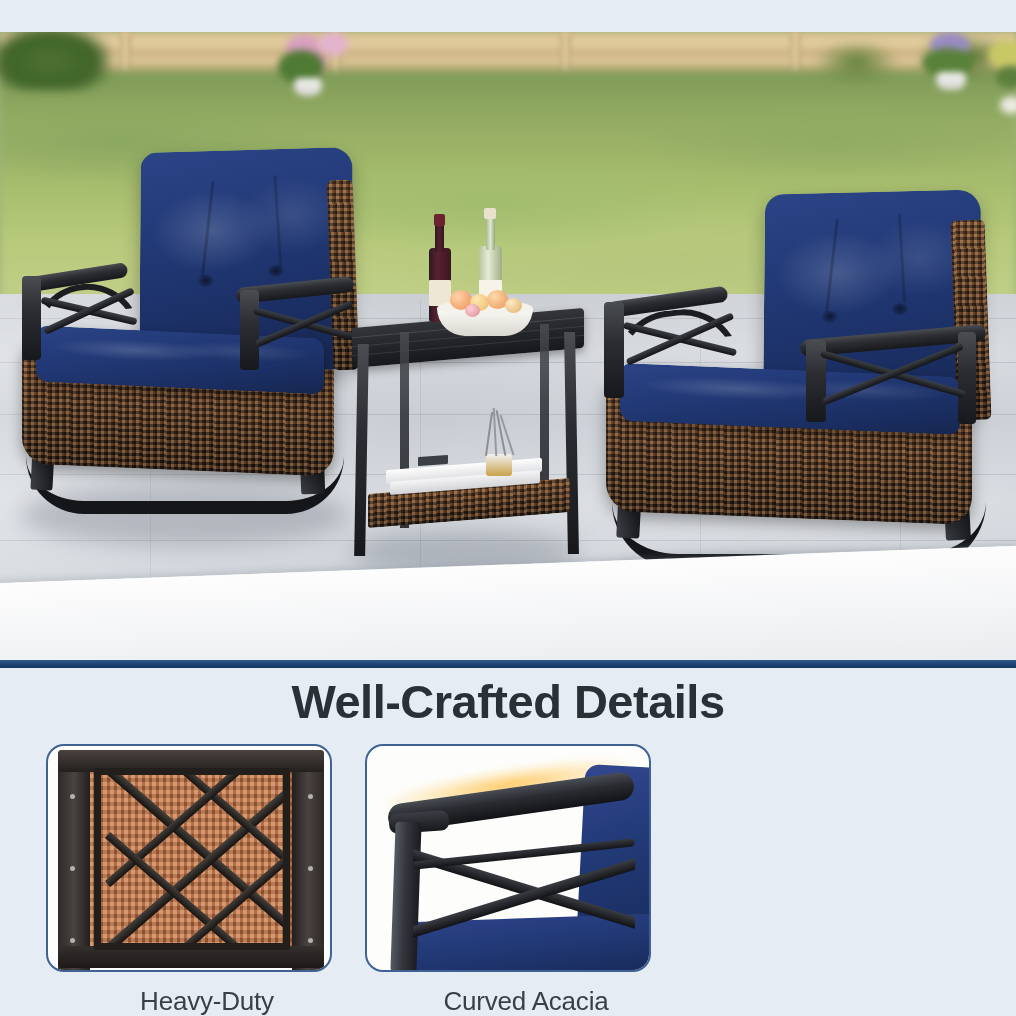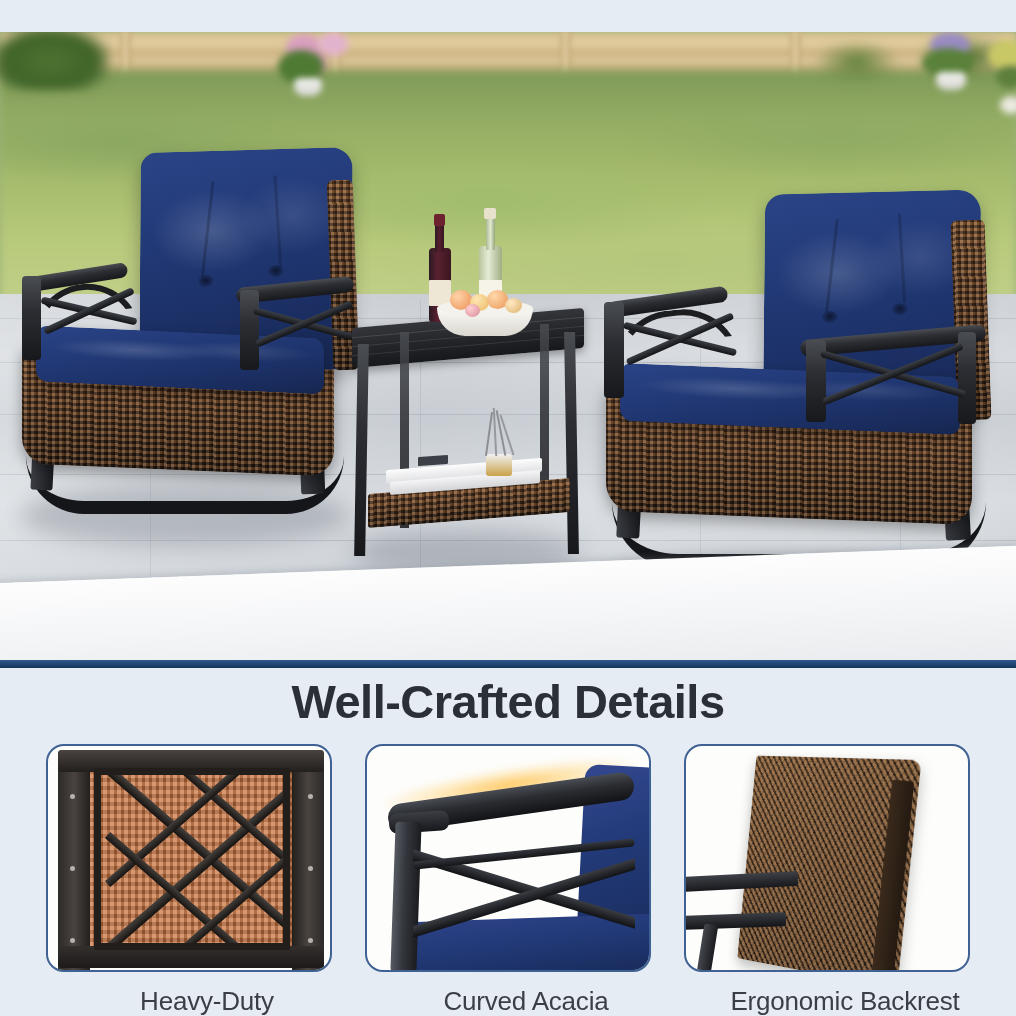--- a/index.html
+++ b/index.html
@@ -431,43 +431,16 @@
             <div style="position:absolute;left:-12px;top:46%;width:124%;height:11px;background:linear-gradient(180deg,#3a3d43,#121316);border-radius:6px;transform:rotate(-17deg)"></div>
           </div>
 
           <div style="position:absolute;left:46px;top:104px;width:222px;height:8px;
                       background:linear-gradient(180deg,#35383e,#141518);border-radius:4px;transform:rotate(-6deg)"></div>
         </div>
         <div class="card-caption">Curved Acacia
 Wood Details</div>
       </div>
 
-      <div class="card-wrap" style="left:684px">
-        <div class="card">
-
-          <div class="glow" style="left:128px;top:10px;width:52px;height:220px;border-radius:50%;transform:rotate(13deg)"></div>
-
-          <div style="position:absolute;left:52px;top:12px;width:170px;height:216px;
-                      background-color:#4a3626;
-                      background-image:
-                        repeating-linear-gradient(58deg, rgba(0,0,0,.42) 0 2px, rgba(196,150,106,.45) 2px 5px),
-                        repeating-linear-gradient(-58deg, rgba(0,0,0,.26) 0 2px, rgba(158,116,78,.30) 2px 6px),
-                        linear-gradient(150deg,#7a5737 0%,#5b4029 45%,#3c2a1b 100%);
-                      transform:perspective(400px) rotateY(-17deg) rotate(6deg);
-                      border-radius:4px 10px 4px 4px;
-                      box-shadow:0 6px 14px rgba(0,0,0,.26)"></div>
-
-          <div style="position:absolute;left:196px;top:34px;width:22px;height:196px;
-                      background:linear-gradient(90deg,#3a2a1c,#241a11);transform:rotate(6deg);border-radius:3px"></div>
-
-          <div style="position:absolute;left:-4px;top:128px;width:116px;height:15px;
-                      background:linear-gradient(180deg,#3e4147,#17181c);border-radius:3px;transform:rotate(-3deg)"></div>
-          <div style="position:absolute;left:-4px;top:168px;width:104px;height:14px;
-                      background:linear-gradient(180deg,#3a3d43,#141518);border-radius:3px;transform:rotate(-2deg)"></div>
-          <div style="position:absolute;left:14px;top:178px;width:14px;height:56px;
-                      background:linear-gradient(90deg,#44474d,#1b1c20);border-radius:3px;transform:rotate(9deg)"></div>
-        </div>
-        <div class="card-caption">Ergonomic Backrest</div>
-      </div>
 
     </div>
   </div>
 </div>
 
 </body></html>

